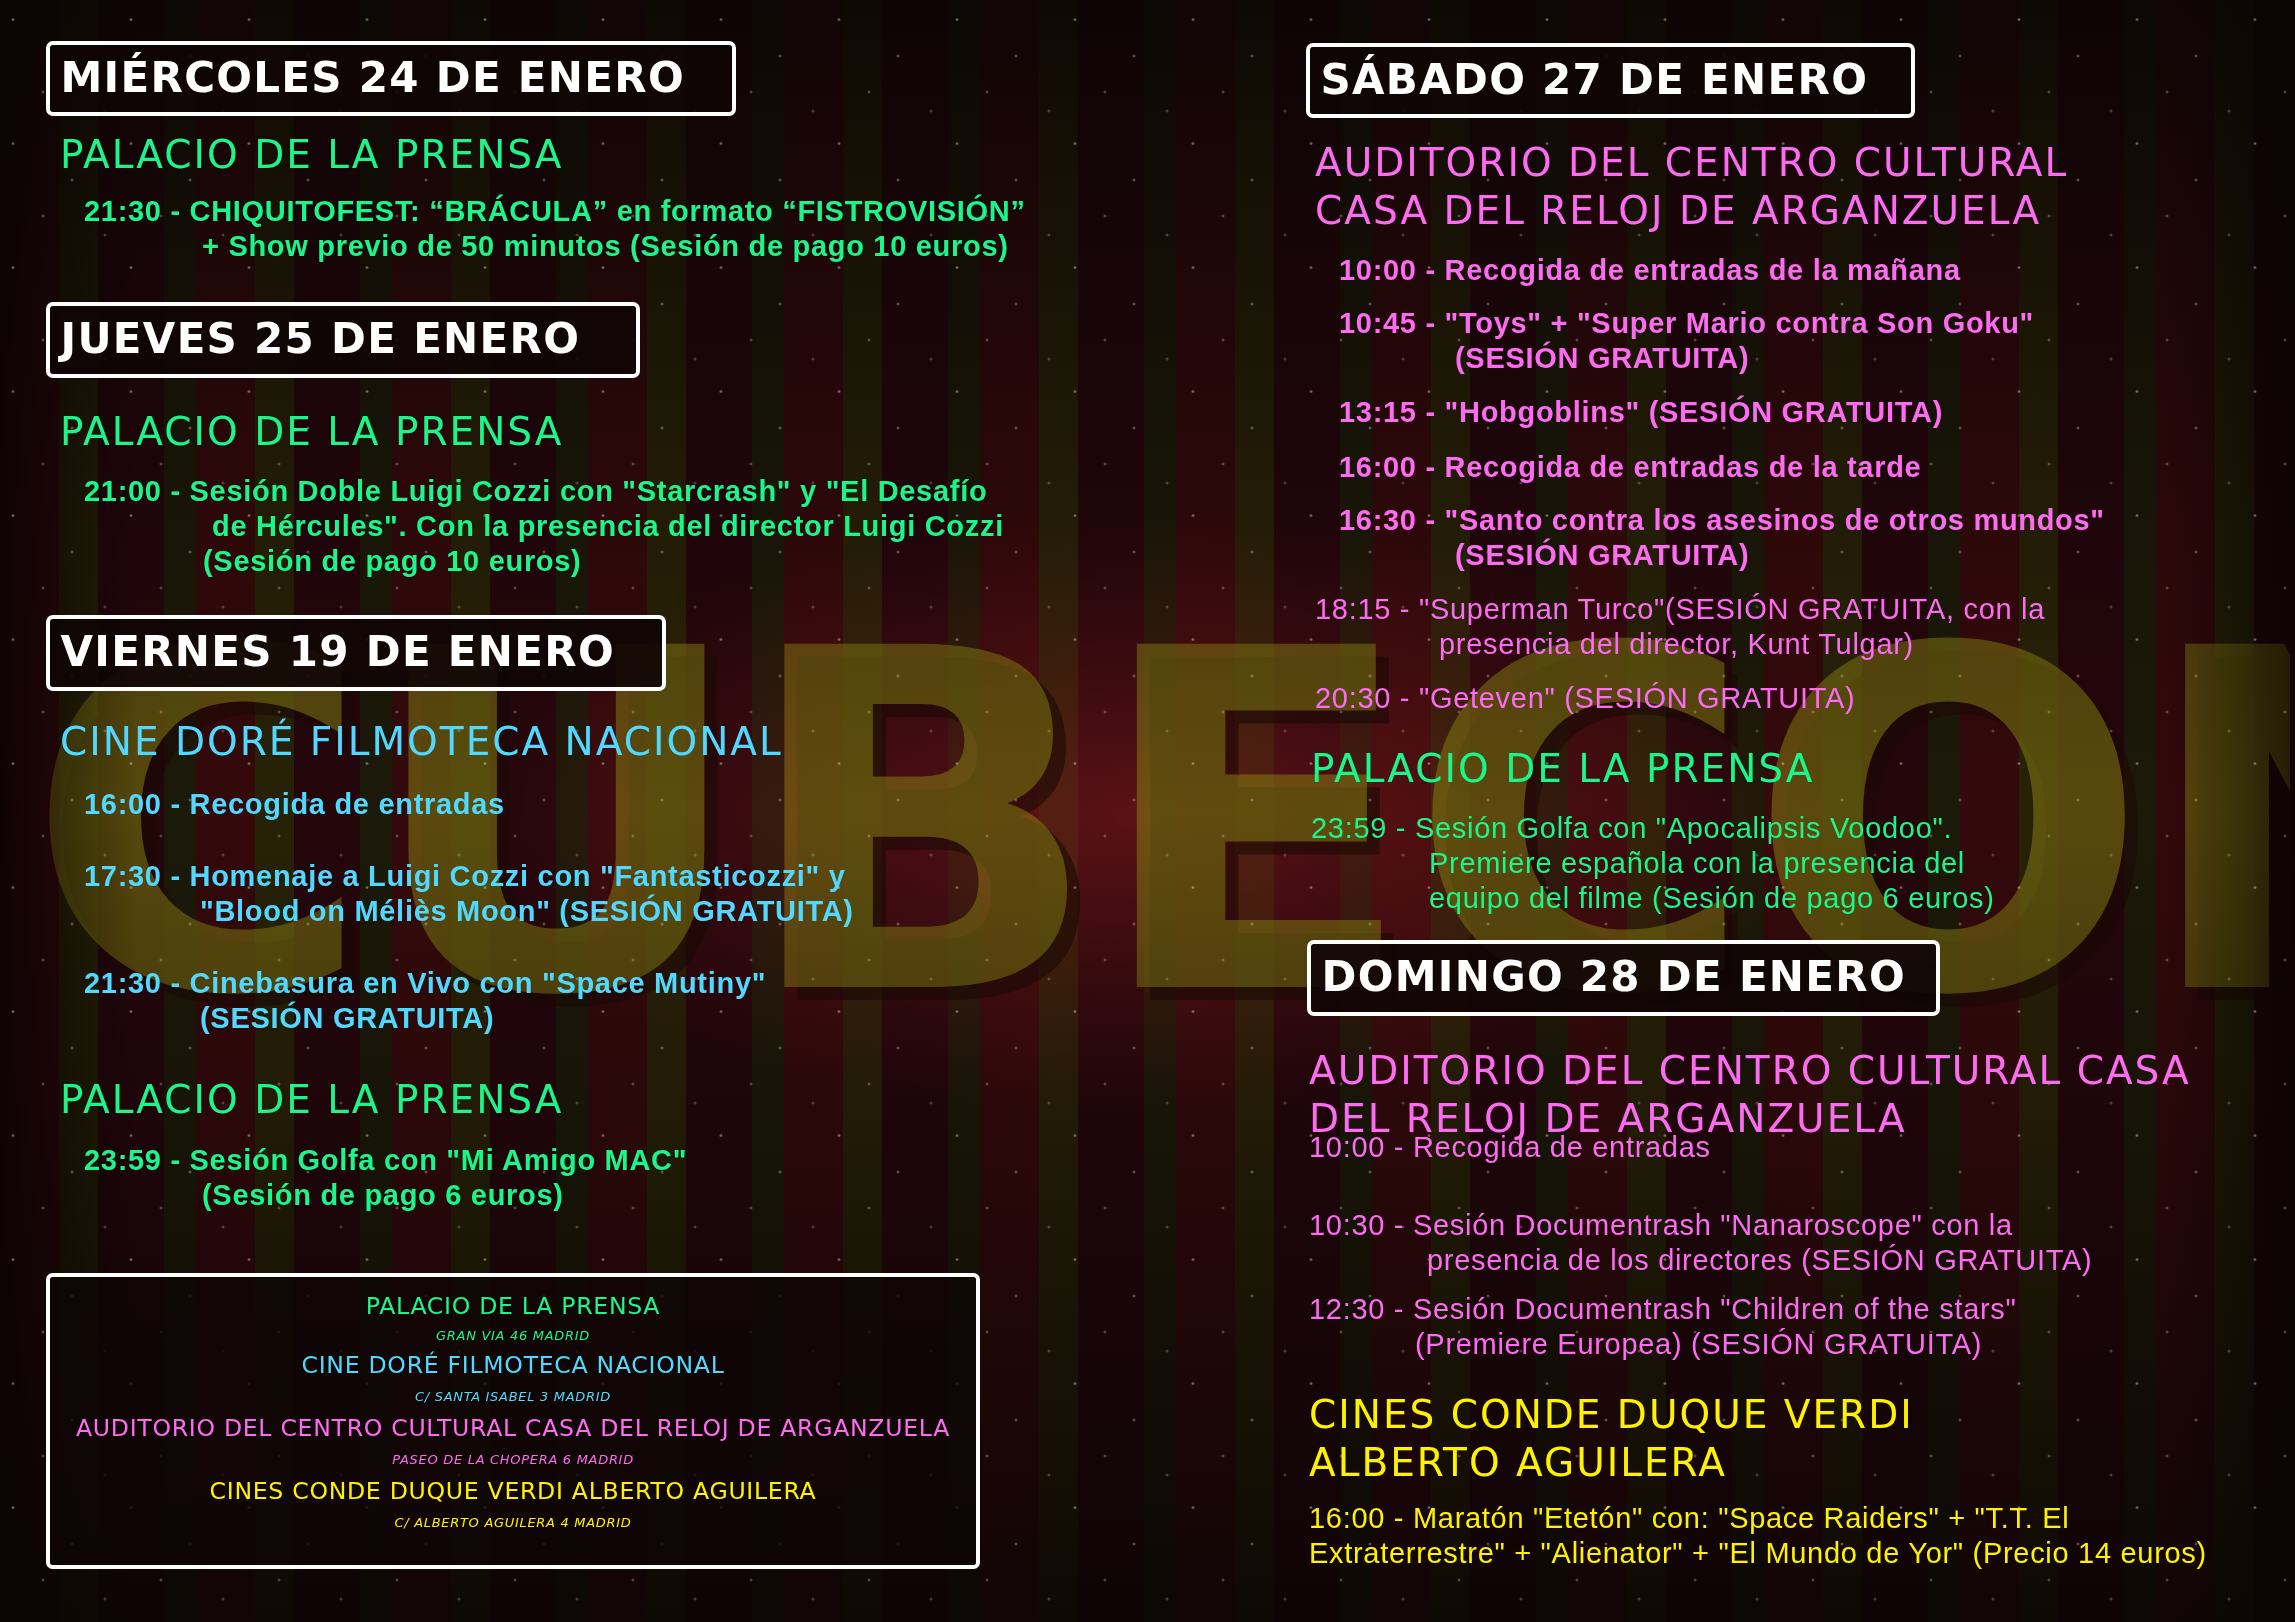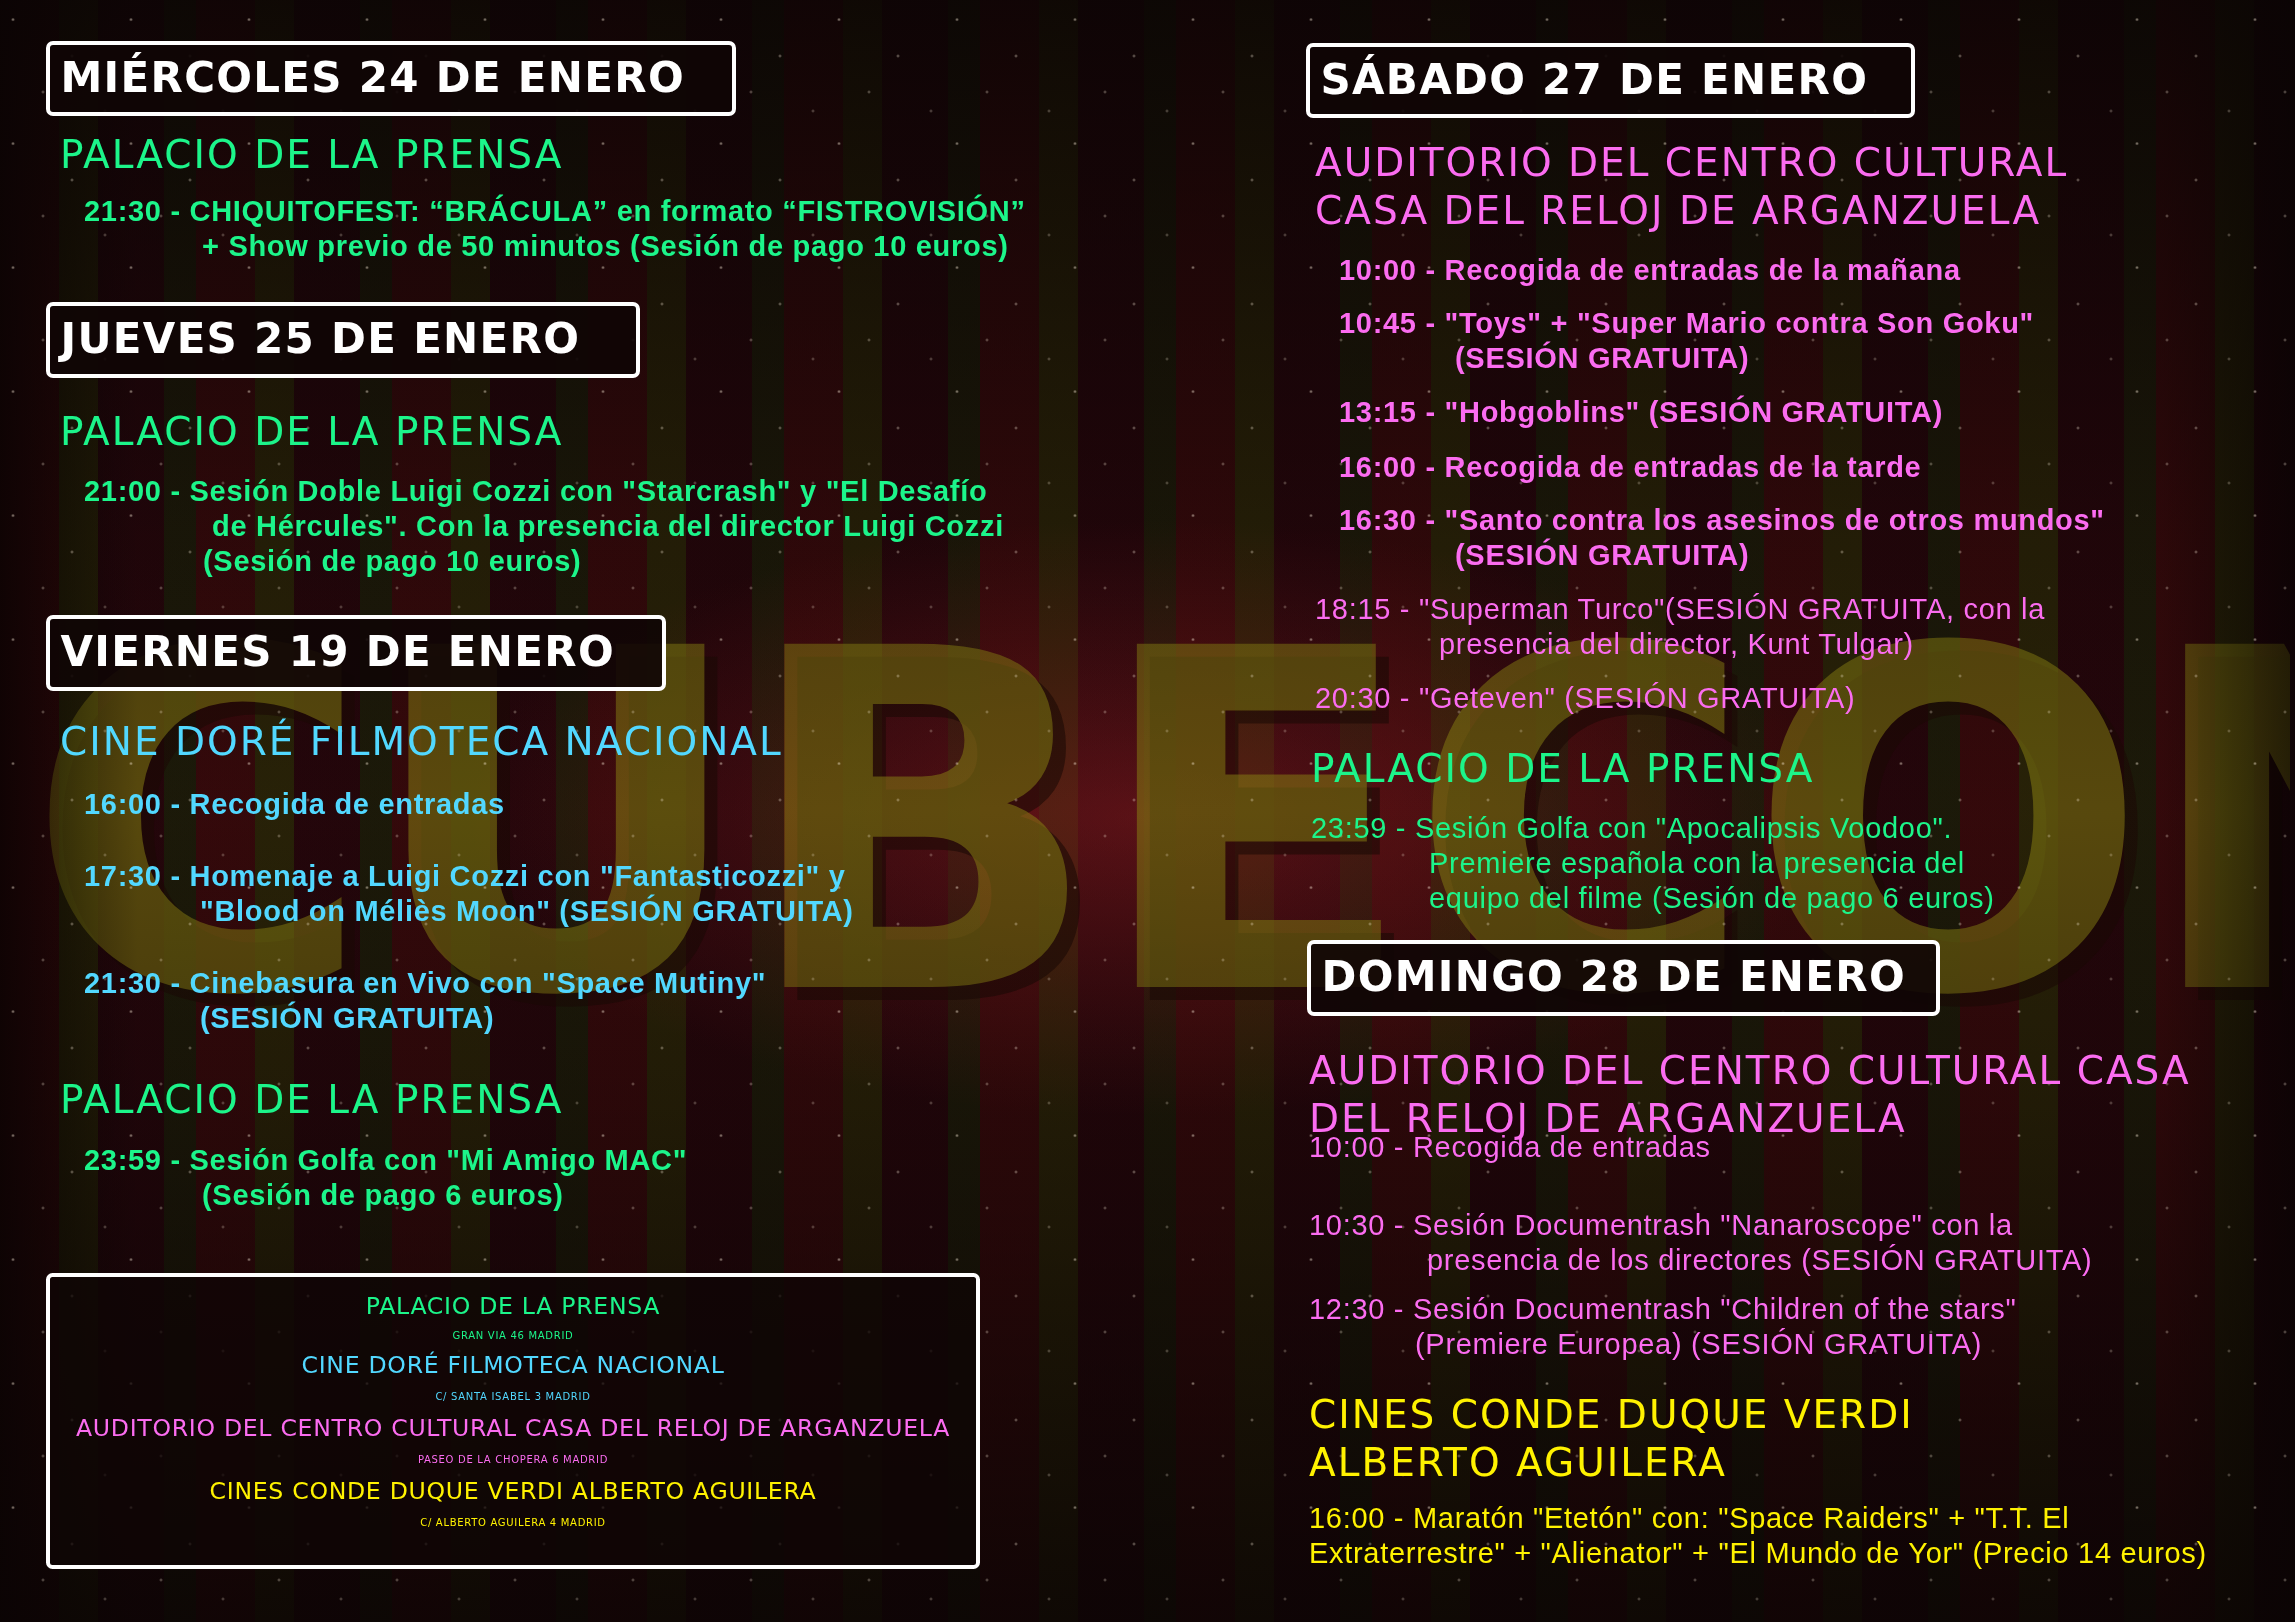--- a/index.html
+++ b/index.html
@@ -71,21 +71,21 @@
     .pink { color:#fb6cf0; }
     .yellow { color:#fff200; }
     .info-box {
       position:absolute; left:46px; top:1273px; width:934px; height:296px;
       border:4.6px solid #ffffff; border-radius:6.5px;
       background:rgba(15,5,5,0.75); box-sizing:border-box;
       text-align:center;
       font-family:"DejaVu Sans", sans-serif;
     }
     .info-box .name { font-size:23.6px; line-height:30px; letter-spacing:0.7px; }
-    .info-box .addr { font-size:10px; line-height:33px; letter-spacing:0.7px; }
+    .info-box .addr { font-size:13px; line-height:33px; letter-spacing:0.7px;font-style:italic; }
   </style>
 </head>
 <body>
 
 <div class="bg"></div>
 <div class="watermark">CUBECON VII</div>
 <div class="vignette"></div>
 <div class="stars"></div>
 
 <div class="day-box" style="left:46px;top:41px;width:690px;height:75px;">

